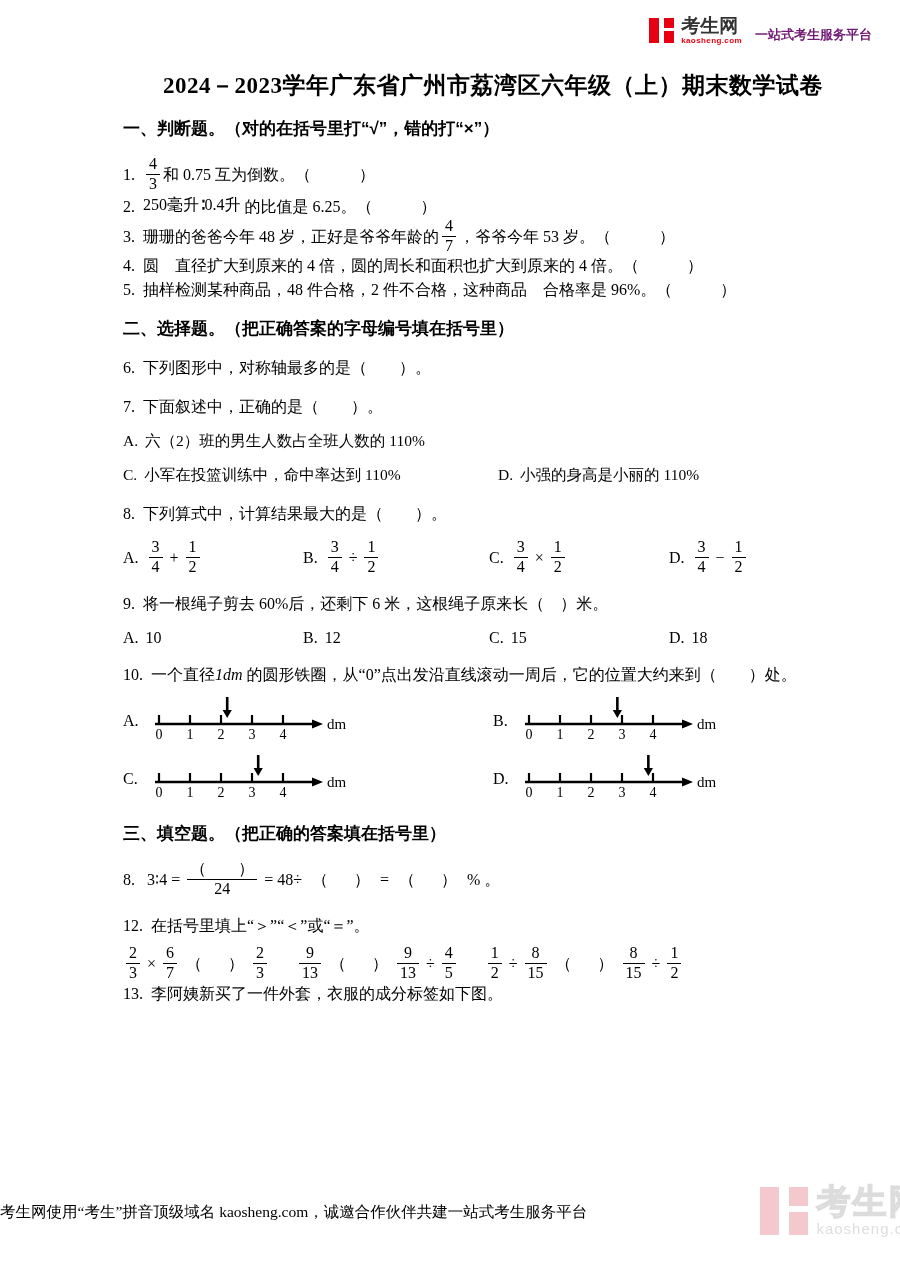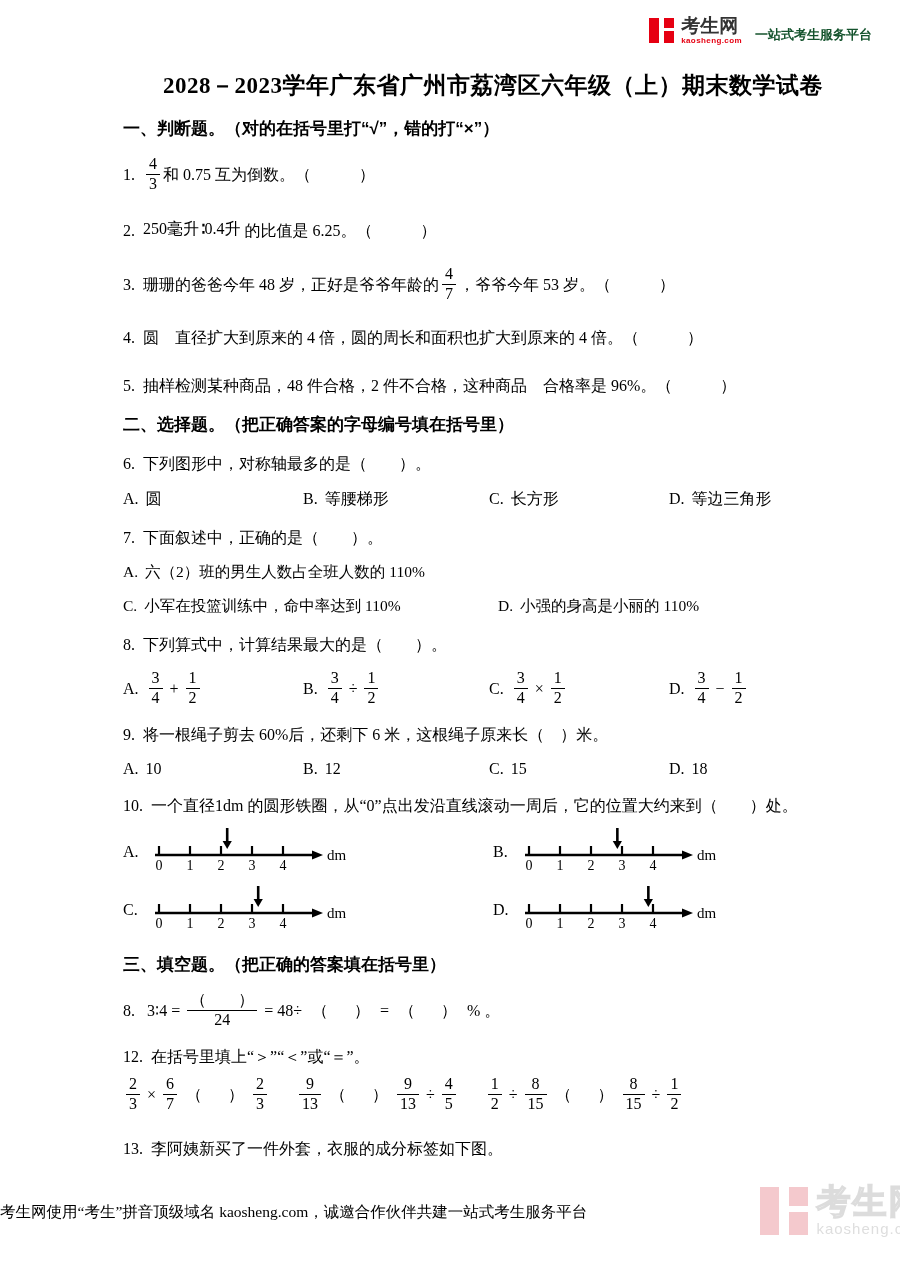--- a/index.html
+++ b/index.html
@@ -8,32 +8,32 @@
   .content{padding:0 75px 0 85px;}
 
   
   .brand{position:absolute;top:16px;right:66px;display:flex;align-items:center;gap:7px;}
   .brand-icon{position:relative;width:25px;height:25px;flex:0 0 auto;}
   .brand-icon .b1{position:absolute;left:0;top:0;width:10px;height:25px;background:#e60012;}
   .brand-icon .b2{position:absolute;right:0;top:0;width:10px;height:10px;background:#e60012;}
   .brand-icon .b3{position:absolute;right:0;bottom:0;width:10px;height:12px;background:#e60012;}
   .brand-name{font-family:"Liberation Sans",sans-serif;font-weight:bold;font-size:19px;color:#333;line-height:1;}
   .brand-domain{font-family:"Liberation Sans",sans-serif;font-size:8px;color:#e60012;font-weight:bold;letter-spacing:.4px;line-height:1;margin-top:2px;}
-  .brand-tagline{font-family:"Liberation Sans",sans-serif;color:#14532d;font-size:13px;font-weight:bold;margin-left:6px;margin-top:8px;white-space:nowrap;}
+  .brand-tagline{font-family:"Liberation Sans",sans-serif;color:#701a75;font-size:13px;font-weight:bold;margin-left:6px;margin-top:8px;white-space:nowrap;}
 
   
   .title{margin:70px 0 0;text-align:center;font-size:23px;font-weight:bold;letter-spacing:.5px;}
   .sec-heading{font-family:"Liberation Sans",sans-serif;font-weight:bold;font-size:17px;margin-top:16px;}
 
   
-  .q{font-size:16px;line-height:1.45;margin-top:24px;white-space:nowrap;}
+  .q{font-size:16px;line-height:1.45;white-space:nowrap;}
   .q .qno{margin-right:8px;}
   .q-tight{margin-top:16px;}
   .raised{vertical-align:2px;}
-  .italic{}
+  .italic{font-style:italic;}
 
   
   .frac{display:inline-block;text-align:center;vertical-align:-0.55em;line-height:1.05;margin:0 3px;}
   .frac .fn{display:block;padding:0 3px 1px;border-bottom:1.4px solid #000;}
   .frac .fd{display:block;padding:1px 3px 0;}
   .op{margin:0 4px;}
   .gapb{display:inline-flex;justify-content:space-between;width:58px;margin:0 6px;vertical-align:baseline;}
 
   
   .opts4{display:grid;grid-template-columns:180px 186px 180px 1fr;margin-top:14px;font-size:16px;white-space:nowrap;}
@@ -72,21 +72,21 @@
         <span class="b3"></span>
     </span>
     <span>
       <div class="brand-name">考生网</div>
       <div class="brand-domain">kaosheng.com</div>
     </span>
     <span class="brand-tagline">一站式考生服务平台</span>
   </div>
 
   <div class="content">
-    <h1 class="title">2028－2023学年广东省广州市荔湾区六年级（上）期末数学试卷</h1>
+    <h1 class="title">2024－2023学年广东省广州市荔湾区六年级（上）期末数学试卷</h1>
 
     <div class="sec-heading">一、判断题。（对的在括号里打“√”，错的打“×”）</div>
 
     <div class="q q-tight">
       <span class="qno">1.</span><span><span class="frac"><span class="fn">4</span><span class="fd">3</span></span></span><span>和 0.75 互为倒数。（　　　）</span>
     </div>
 
     <div class="q">
       <span class="qno">2.</span><span class="raised">250毫升∶0.4升</span> <span>的比值是 6.25。（　　　）</span>
     </div>
@@ -100,26 +100,20 @@
     </div>
 
     <div class="q">
       <span class="qno">5.</span><span>抽样检测某种商品，48 件合格，2 件不合格，这种商品　合格率是 96%。（　　　）</span>
     </div>
 
     <div class="sec-heading">二、选择题。（把正确答案的字母编号填在括号里）</div>
 
     <div class="q q-tight">
       <span class="qno">6.</span><span>下列图形中，对称轴最多的是（　　）。</span>
-    </div>
-    <div class="opts4">
-      <span class="opt"><span class="olabel">A.</span><span>圆</span></span>
-      <span class="opt"><span class="olabel">B.</span><span>等腰梯形</span></span>
-      <span class="opt"><span class="olabel">C.</span><span>长方形</span></span>
-      <span class="opt"><span class="olabel">D.</span><span>等边三角形</span></span>
     </div>
 
     <div class="q q-tight">
       <span class="qno">7.</span><span>下面叙述中，正确的是（　　）。</span>
     </div>
     <div class="opts2">
       <span class="opt"><span class="olabel">A.</span><span>六（2）班的男生人数占全班人数的 110%</span></span>
     </div>
     <div class="opts2">
       <span class="opt"><span class="olabel">C.</span><span>小军在投篮训练中，命中率达到 110%</span></span>

